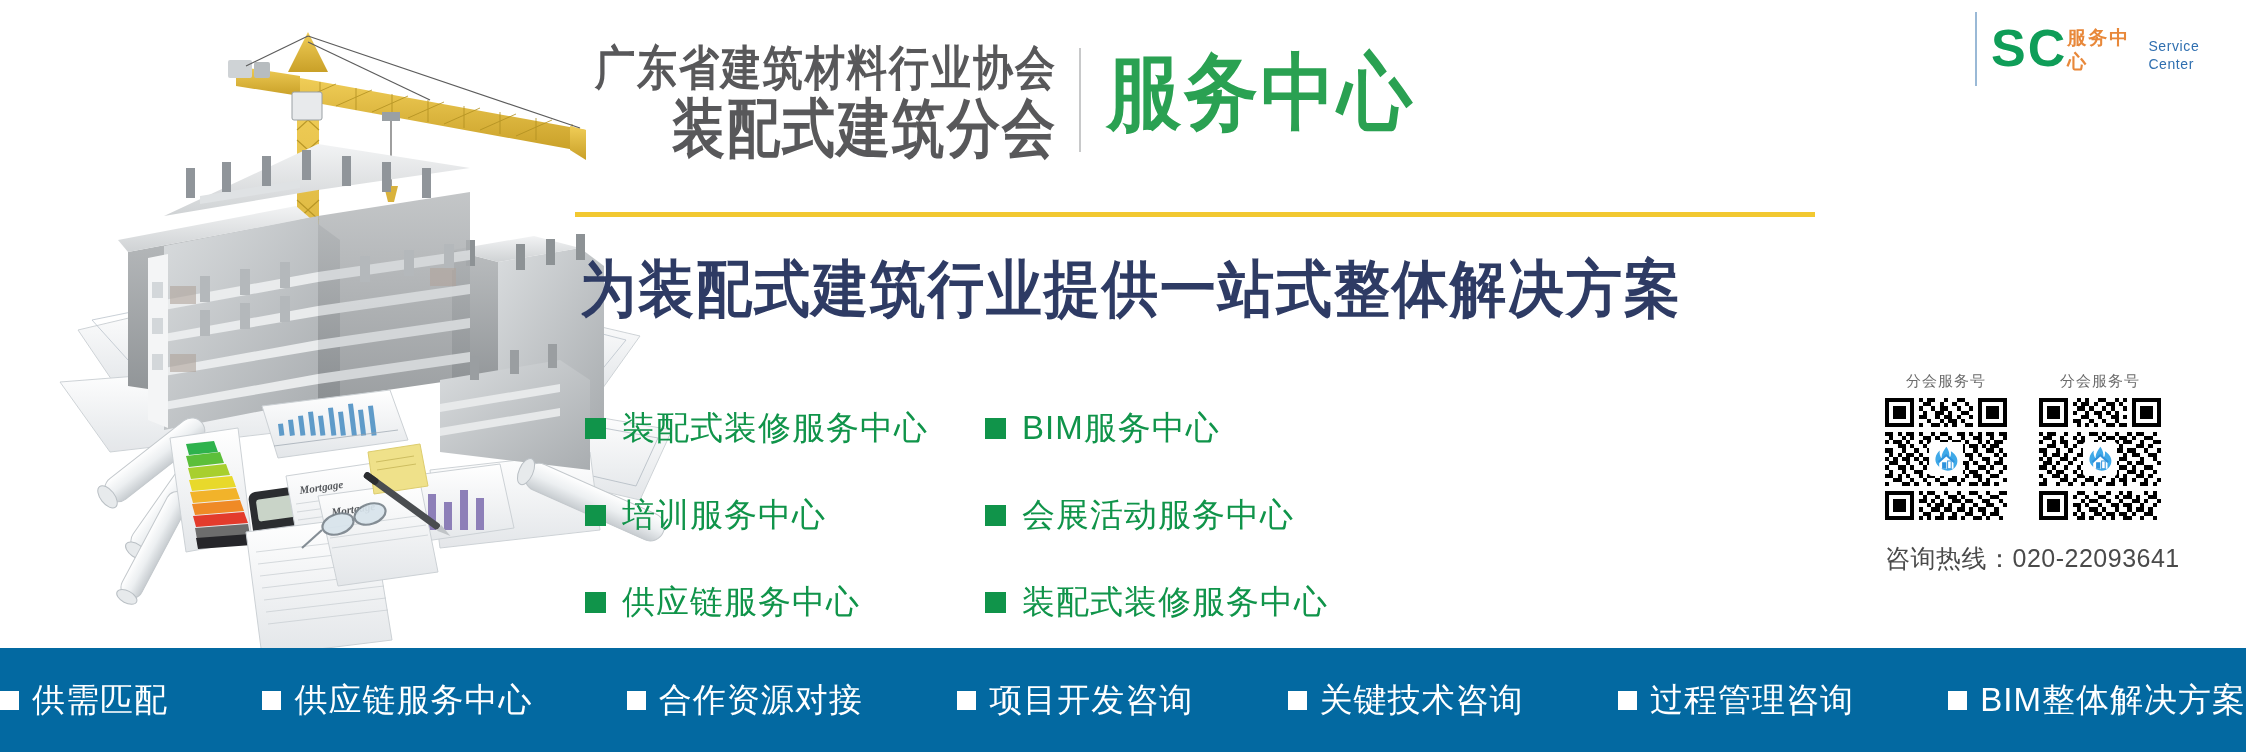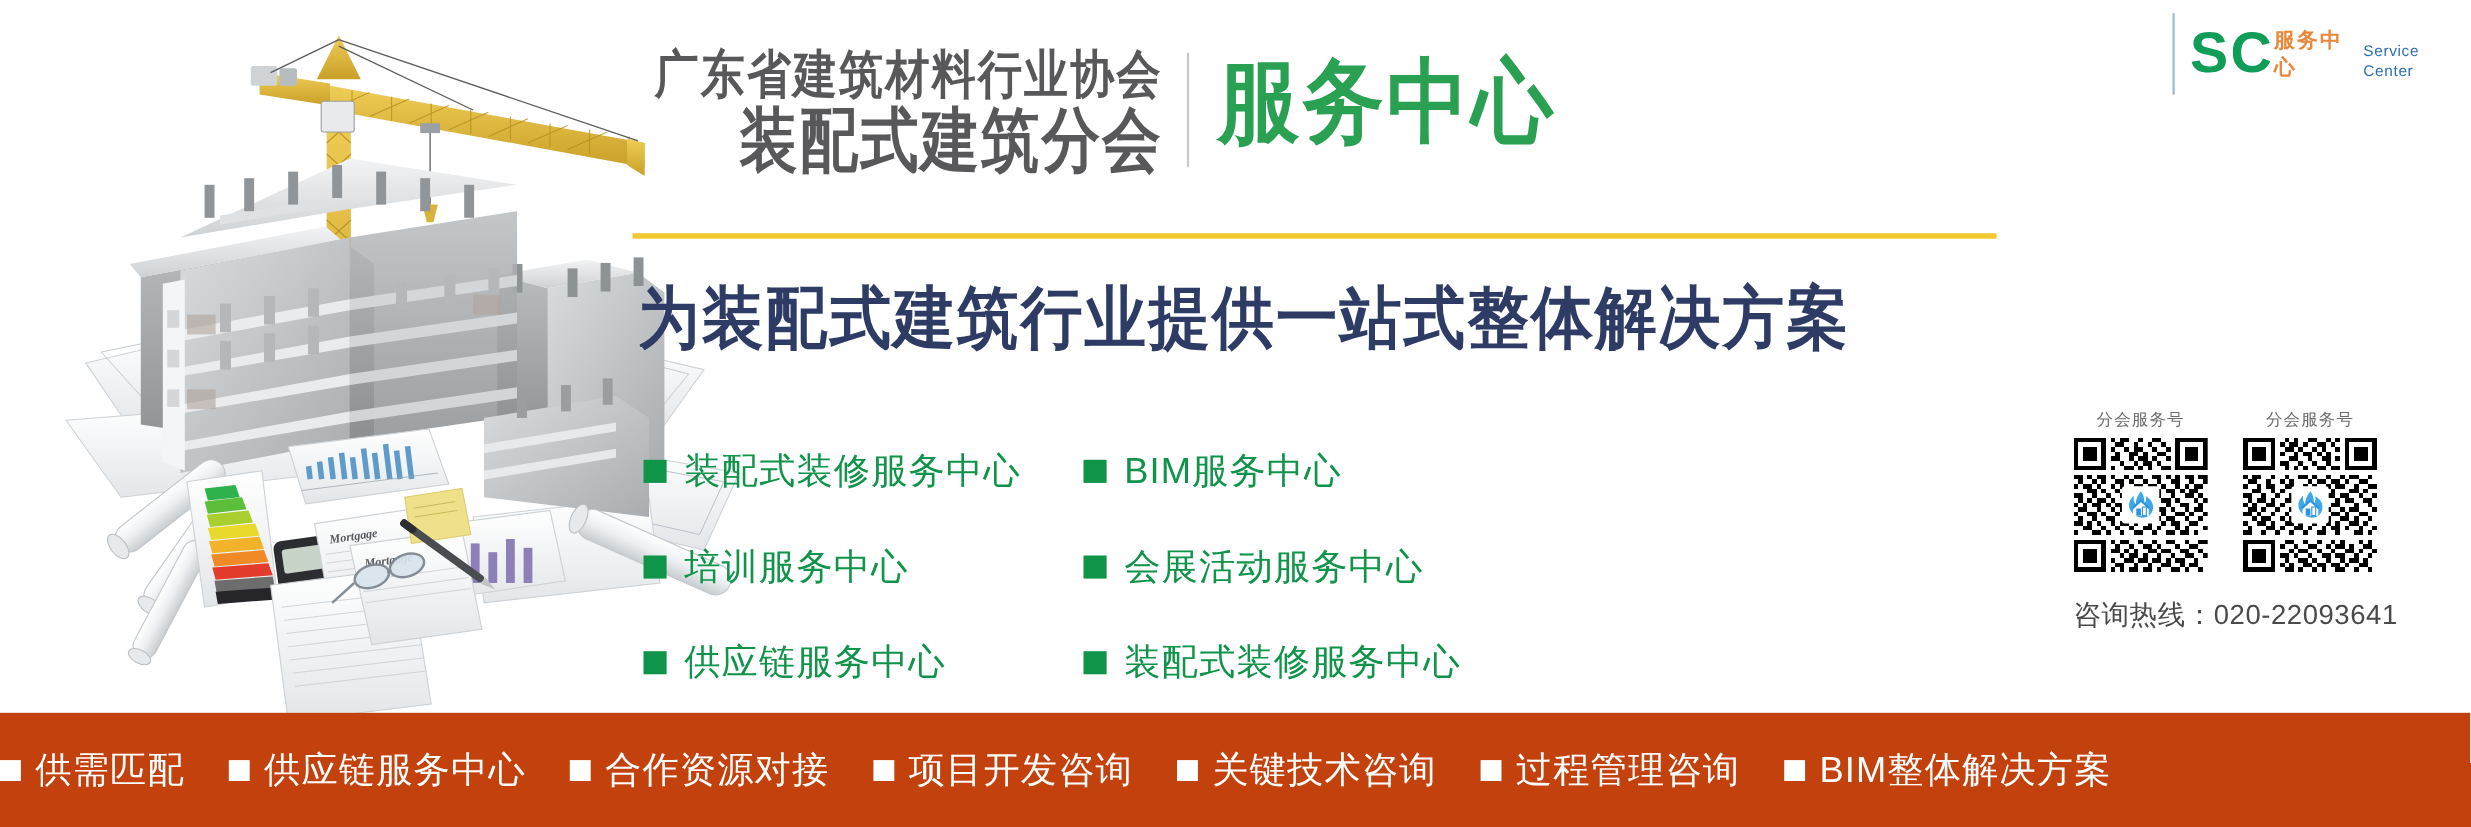--- a/index.html
+++ b/index.html
@@ -120,22 +120,22 @@
     display:flex; align-items:center; justify-content:center;
   }
   #hotline {
     margin-top:22px; font-size:25px; color:#4a4a4a; letter-spacing:0.5px;
     text-align:left;
   }
 
   
   #bottom-bar {
     position:absolute; left:0; bottom:0; width:2246px; height:104px;
-    background:#c2410c;
-    display:flex; align-items:center; justify-content:flex-start; gap:40px;
+    background:#0369a1;
+    display:flex; align-items:center; justify-content:space-between; gap:40px;
   }
   .tag-item { display:flex; align-items:center; gap:13px; }
   .tag-bullet { width:19px; height:19px; background:#ffffff; flex:0 0 auto; }
   .tag-label {
     font-size:33px; color:#ffffff; letter-spacing:1px; white-space:nowrap;
     font-weight:500;
   }
 </style>
 </head>
 <body>

